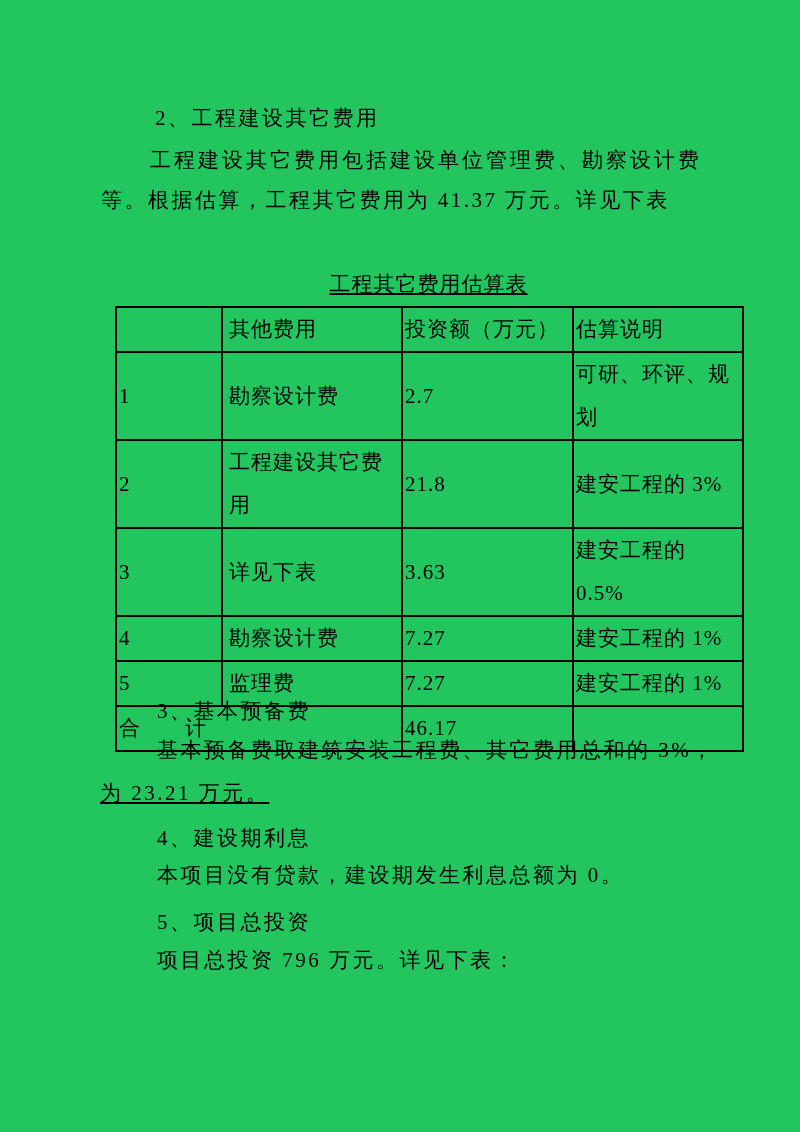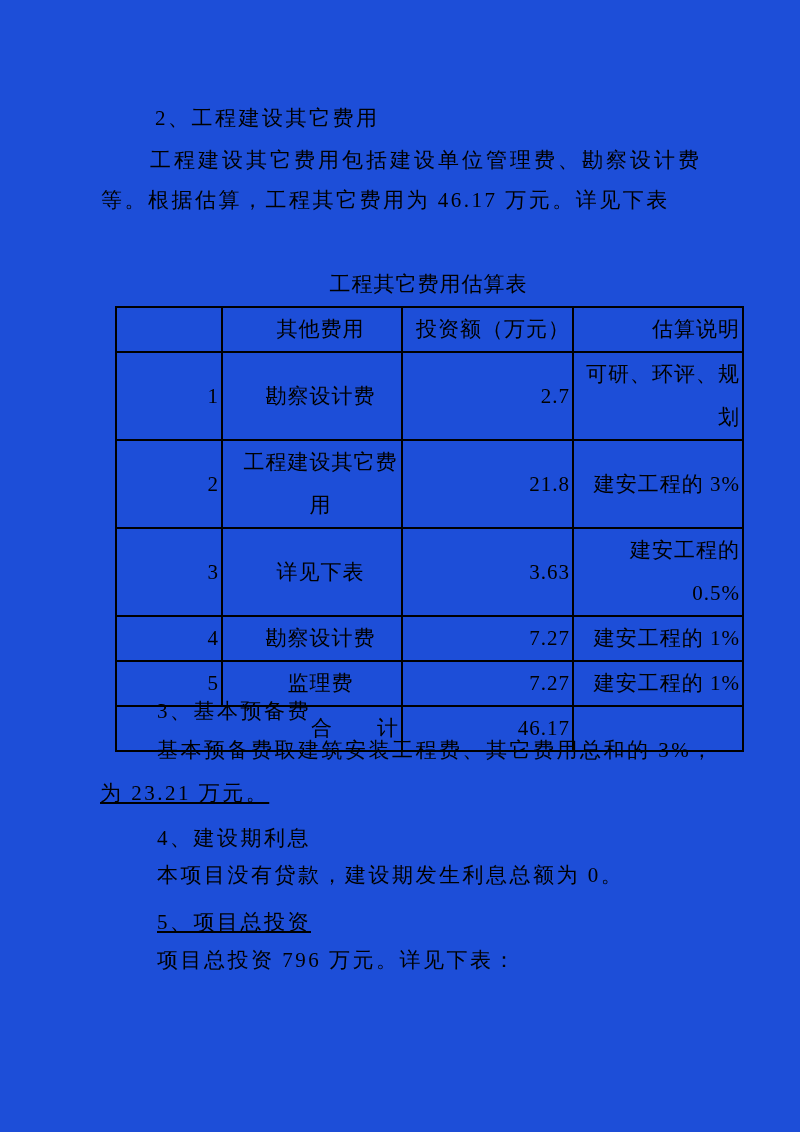--- a/index.html
+++ b/index.html
@@ -2,83 +2,84 @@
 <html><head>
 <meta charset="utf-8">
 <style>
   * { margin: 0; padding: 0; box-sizing: border-box; }
   html, body { background: #888; }
   .page {
     position: relative;
     width: 800px;
     height: 1132px;
     margin: 0 auto;
-    background: #1d4ed8;
+    background: #22c55e;
     font-family: "Liberation Serif", "DejaVu Serif", serif;
     color: #000000;
     overflow: hidden;
   }
   .line {
     position: absolute;
     font-size: 21px;
     line-height: 23px;
     letter-spacing: 2.5px;
     white-space: nowrap;
     color: #000;
   }
   .table-title {
     position: absolute;
     left: 115px;
     top: 270px;
     width: 627px;
     text-align: center;
     font-size: 21px;
     letter-spacing: 1px;
+    text-decoration: underline;
   }
   table.cost-table {
     position: absolute;
     left: 115px;
     top: 306px;
     width: 627px;
     table-layout: fixed;
     border-collapse: collapse;
   }
   table.cost-table td {
     border: 2px solid #000;
     font-size: 21px;
     letter-spacing: 1px;
     line-height: 43px;
-    text-align: right;
+    text-align: left;
     vertical-align: middle;
     padding: 0 2px;
     overflow: hidden;
   }
   table.cost-table td.item-cell {
-    text-align: center;
-    padding-left: 19px;
+    text-align: left;
+    padding-left: 6px;
   }
   table.cost-table td.note-cell {
     white-space: pre-line;
     margin-left: 30px;
   }
   col.c-no     { width: 106px; }
   col.c-item   { width: 180px; }
   col.c-amount { width: 171px; }
   col.c-note   { width: 170px; }
 </style>
 </head>
 <body>
 
 <div class="page">
 
   <div class="line" style="top:107px; left:155px;">2、工程建设其它费用</div>
 
   <div class="line" style="top:149px; left:150px; letter-spacing:3px;">工程建设其它费用包括建设单位管理费、勘察设计费</div>
 
-  <div class="line" style="top:189px; left:101px;">等。根据估算，工程其它费用为 46.17 万元。详见下表</div>
+  <div class="line" style="top:189px; left:101px;">等。根据估算，工程其它费用为 41.37 万元。详见下表</div>
 
   <div class="table-title">工程其它费用估算表</div>
 
   <table class="cost-table">
     <colgroup>
       <col class="c-no">
         <col class="c-item">
         <col class="c-amount">
         <col class="c-note">
     </colgroup>
@@ -132,17 +133,17 @@
   <div class="line" style="top:700px; left:157px;">3、基本预备费</div>
 
   <div class="line" style="top:739px; left:157px;">基本预备费取建筑安装工程费、其它费用总和的 3%，</div>
 
   <div class="line" style="top:782px; left:100px;text-decoration:underline;">为 23.21 万元。</div>
 
   <div class="line" style="top:827px; left:157px;">4、建设期利息</div>
 
   <div class="line" style="top:864px; left:157px;">本项目没有贷款，建设期发生利息总额为 0。</div>
 
-  <div class="line" style="top:911px; left:157px;text-decoration:underline;">5、项目总投资</div>
+  <div class="line" style="top:911px; left:157px;">5、项目总投资</div>
 
   <div class="line" style="top:949px; left:157px;">项目总投资 796 万元。详见下表：</div>
 
 </div>
 
 </body></html>

